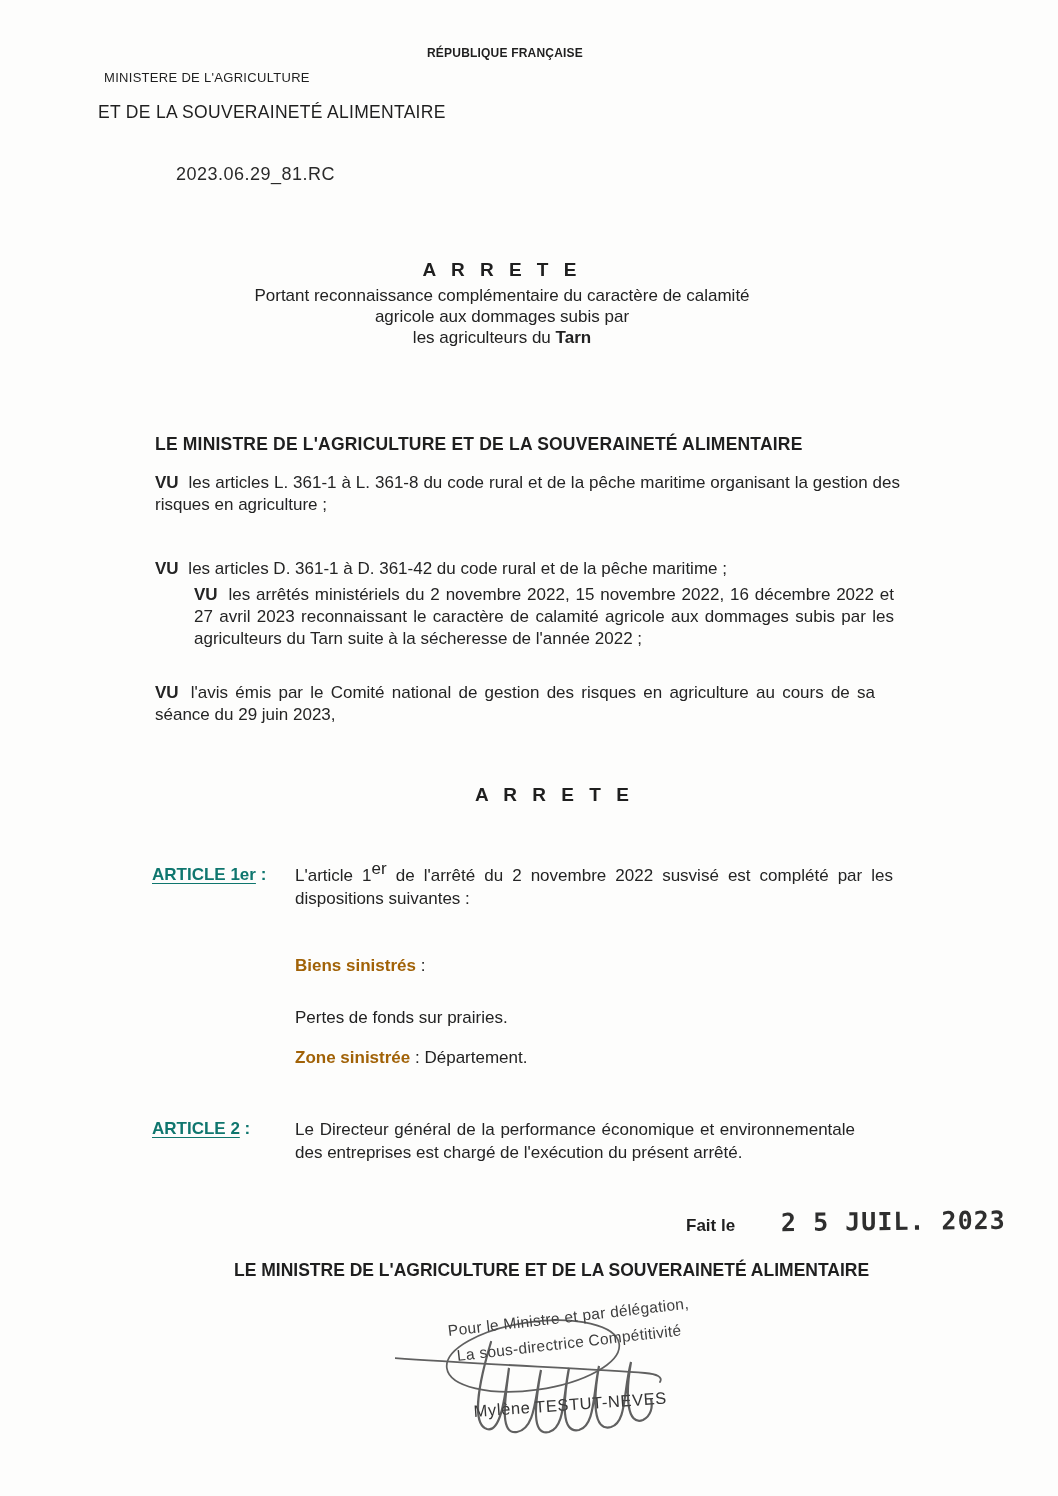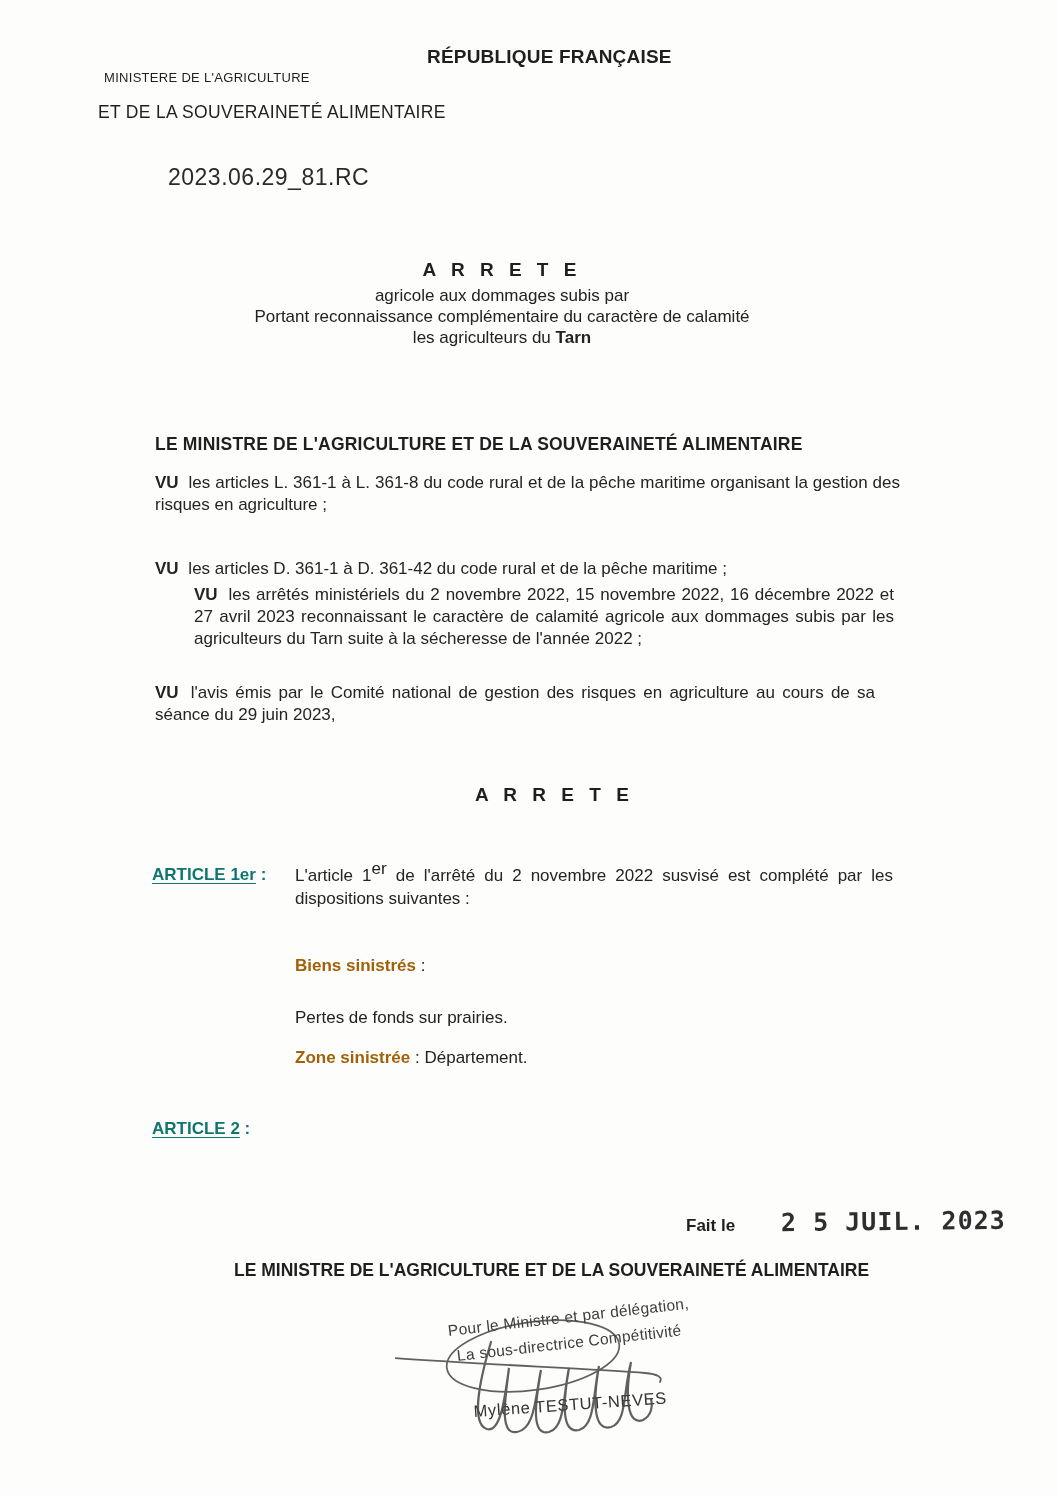--- a/index.html
+++ b/index.html
@@ -11,24 +11,24 @@
   }
   .page {
     position: relative;
     width: 1058px; height: 1496px;
     background: #fdfdfc;
     color: #1f1f1f;
   }
   .abs { position: absolute; }
 
   
-  .republic { top: 46px; left: 427px; font-weight: bold; font-size: 19px; letter-spacing: 0.2px; text-align: right; }
+  .republic { top: 46px; left: 427px; font-weight: bold; font-size: 12px; letter-spacing: 0.2px; text-align: right; }
   .ministry1 { top: 70px; left: 104px; font-size: 13px; letter-spacing: 0.3px; }
   .ministry2 { top: 102px; left: 98px; font-size: 17.5px; letter-spacing: 0.3px; }
-  .reference { top: 164px; left: 168px; font-size: 23px; letter-spacing: 0.5px; color: #2a2a2a; }
+  .reference { top: 164px; left: 176px; font-size: 18px; letter-spacing: 0.5px; color: #2a2a2a; }
 
   
   .title-block { top: 259px; left: 132px; width: 740px; text-align: center; }
   .arrete-heading { font-weight: bold; font-size: 19px; letter-spacing: 5px; margin-bottom: 4px; }
   .subtitle { font-size: 17px; line-height: 21px; color: #222; }
 
   
   .minister-heading { top: 434px; left: 155px; font-weight: bold; font-size: 17.5px; letter-spacing: 0.2px; }
 
   
@@ -84,42 +84,43 @@
 
 <div class="page">
 
   <div class="abs republic">RÉPUBLIQUE FRANÇAISE</div>
   <div class="abs ministry1">MINISTERE DE L'AGRICULTURE</div>
   <div class="abs ministry2">ET DE LA SOUVERAINETÉ ALIMENTAIRE</div>
   <div class="abs reference">2023.06.29_81.RC</div>
 
   <div class="abs title-block">
     <div class="arrete-heading">A R R E T E</div>
+    <div class="subtitle">Portant reconnaissance complémentaire du caractère de calamité</div>
     <div class="subtitle">agricole aux dommages subis par</div>
-    <div class="subtitle">Portant reconnaissance complémentaire du caractère de calamité</div>
     <div class="subtitle"><span>les agriculteurs du</span> <b>Tarn</b></div>
   </div>
 
   <div class="abs minister-heading">LE MINISTRE DE L'AGRICULTURE ET DE LA SOUVERAINETÉ ALIMENTAIRE</div>
 
   <p class="abs visa visa1"><b>VU</b><span> les articles L. 361-1 à L. 361-8 du code rural et de la pêche maritime organisant la gestion des risques en agriculture ;</span></p>
   <p class="abs visa visa2"><b>VU</b><span> les articles D. 361-1 à D. 361-42 du code rural et de la pêche maritime ;</span></p>
   <p class="abs visa visa3"><b>VU</b><span> les arrêtés ministériels du 2 novembre 2022, 15 novembre 2022, 16 décembre 2022 et 27 avril 2023 reconnaissant le caractère de calamité agricole aux dommages subis par les agriculteurs du Tarn suite à la sécheresse de l'année 2022 ;</span></p>
   <p class="abs visa visa4"><b>VU</b><span> l'avis émis par le Comité national de gestion des risques en agriculture au cours de sa séance du 29 juin 2023,</span></p>
 
   <div class="abs arrete2">A R R E T E</div>
 
   <div class="abs article-label a1-label"><u>ARTICLE 1er</u> <span>:</span></div>
   <div class="abs article-body a1-body"><span>L'article 1</span><sup>er</sup> <span>de l'arrêté du 2 novembre 2022 susvisé est complété par les dispositions suivantes :</span></div>
 
   <div class="abs prov biens"><b>Biens sinistrés</b> <span>:</span></div>
   <div class="abs prov pertes">Pertes de fonds sur prairies.</div>
   <div class="abs prov zone"><b>Zone sinistrée</b> <span>:</span> <span>Département.</span></div>
 
   <div class="abs article-label a2-label"><u>ARTICLE 2</u> <span>:</span></div>
+  <div class="abs article-body a2-body">Le Directeur général de la performance économique et environnementale des entreprises est chargé de l'exécution du présent arrêté.</div>
 
   <div class="abs fait-le">Fait le</div>
   <div class="abs date-stamp">2 5 JUIL. 2023</div>
 
   <div class="abs minister2">LE MINISTRE DE L'AGRICULTURE ET DE LA SOUVERAINETÉ ALIMENTAIRE</div>
   <div class="abs stamp-l1">Pour le Ministre et par délégation,</div>
   <div class="abs stamp-l2">La sous-directrice Compétitivité</div>
   <div class="abs signer-name">Mylène TESTUT-NEVES</div>
 
   <svg class="abs signature-svg" width="480" height="140" viewBox="0 0 480 140">

